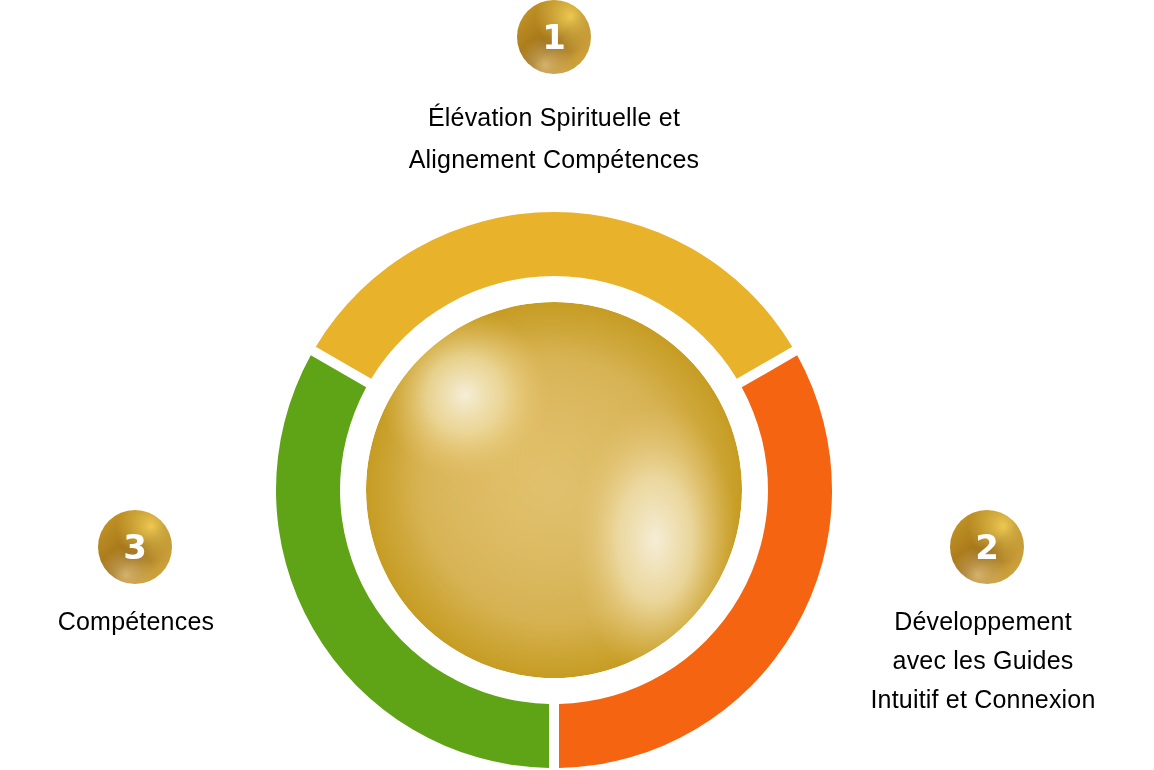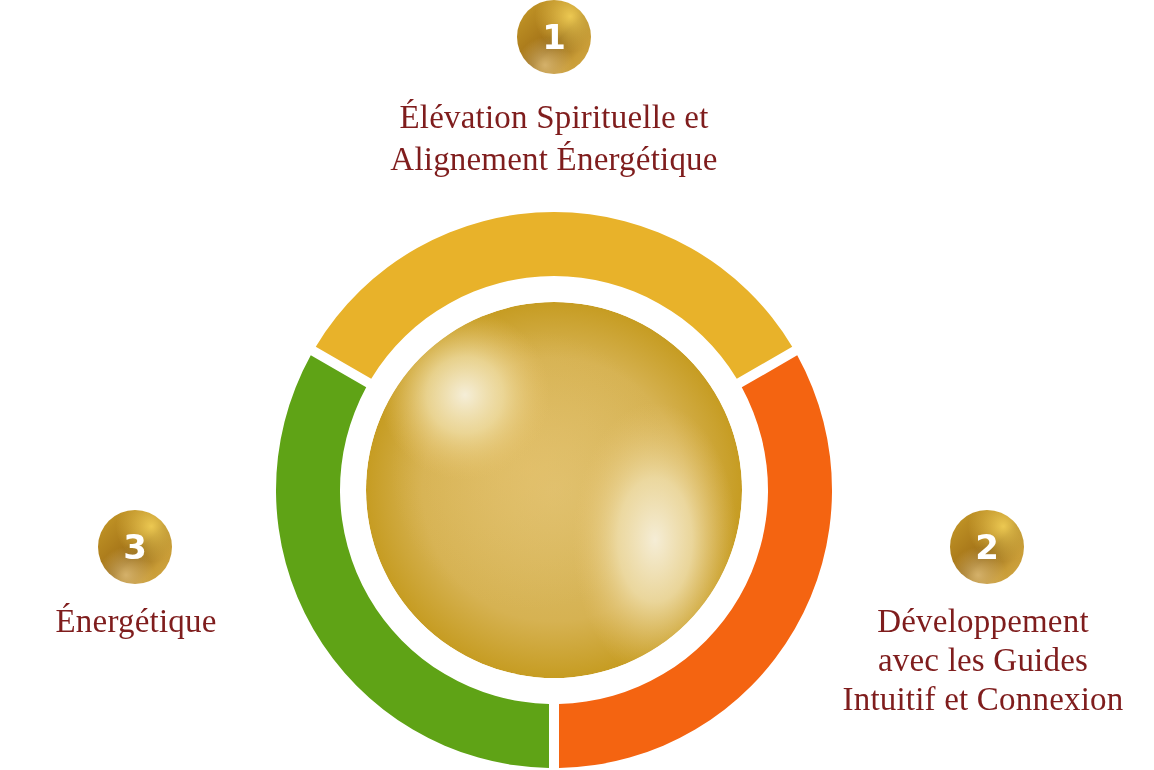--- a/index.html
+++ b/index.html
@@ -38,23 +38,23 @@
       font-weight: bold;
       font-size: 34px;
       line-height: 1;
     }
     .badge-1 { left: 517px; top: 0px; }
     .badge-2 { left: 950px; top: 510px; }
     .badge-3 { left: 98px; top: 510px; }
 
     .label {
       position: absolute;
-      color: #7f1d1d;
-      font-family: Liberation Serif, serif;
-      font-size: 33px;
+      color: #000000;
+      font-family: Liberation Sans, sans-serif;
+      font-size: 25px;
       text-align: center;
       letter-spacing: 0.2px;
     }
     .label div { white-space: nowrap; }
     .label-1 {
       left: 304px;
       width: 500px;
       top: 96px;
       line-height: 42px;
     }
@@ -112,30 +112,30 @@
     <ellipse cx="465" cy="395" rx="95" ry="85" fill="url(#hlTopLeft)"></ellipse>
     <ellipse cx="655" cy="540" rx="95" ry="150" fill="url(#hlRight)"></ellipse>
   </g>
 </svg>
 
 <div class="badge badge-1">
   <span>1</span>
 </div>
 <div class="label label-1">
   <div>Élévation Spirituelle et</div>
-  <div>Alignement Énergétique</div>
+  <div>Alignement Compétences</div>
 </div>
 
 <div class="badge badge-2">
   <span>2</span>
 </div>
 <div class="label label-2">
   <div>Développement</div>
   <div>avec les Guides</div>
   <div>Intuitif et Connexion</div>
 </div>
 
 <div class="badge badge-3">
   <span>3</span>
 </div>
 <div class="label label-3">
-  <div>Énergétique</div>
+  <div>Compétences</div>
 </div>
 
 </body></html>

